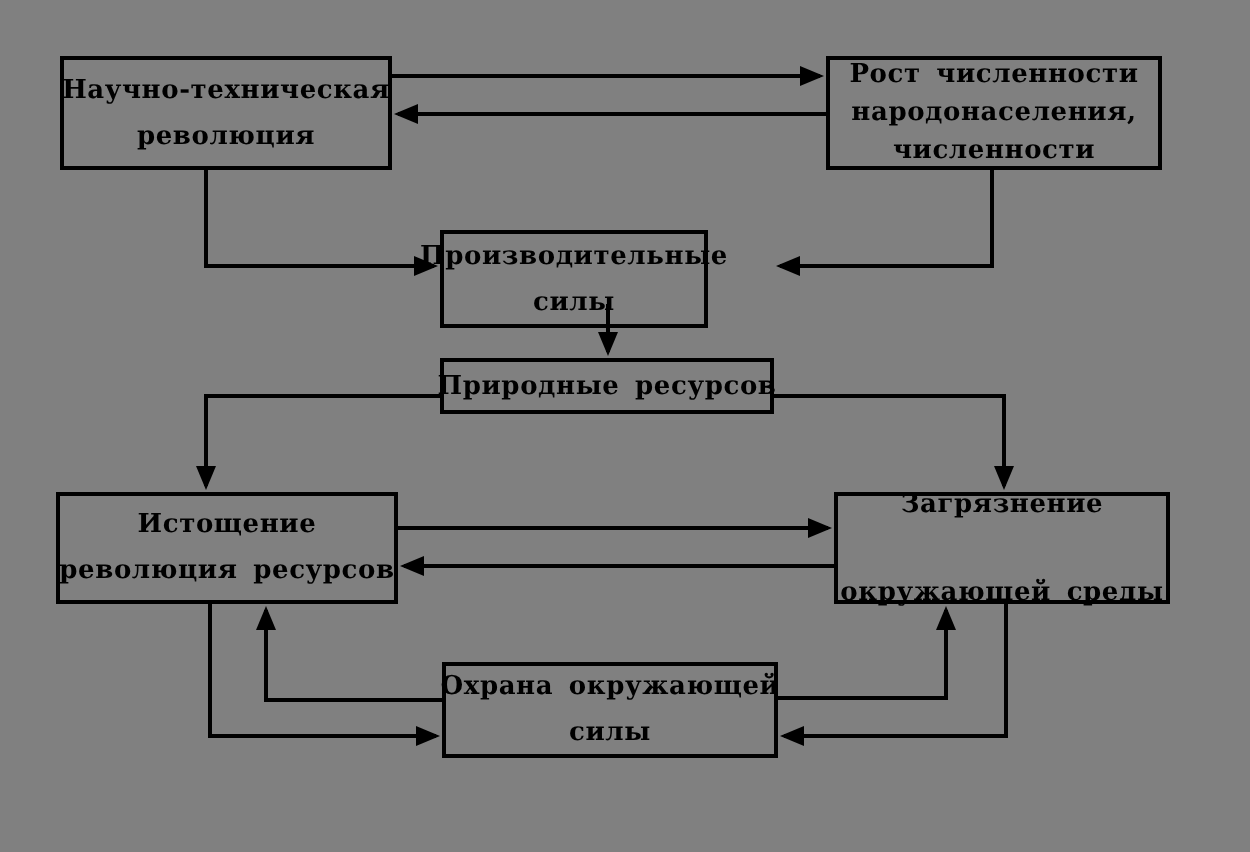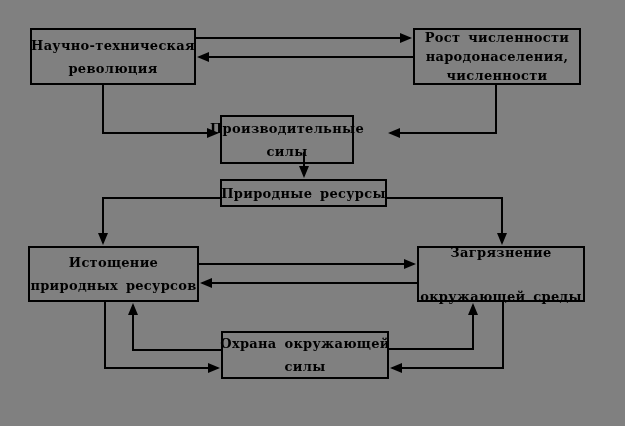--- a/index.html
+++ b/index.html
@@ -85,25 +85,25 @@
       <div class="node lines-3" style="left: 413px; top: 28px; width: 168px; height: 57px; text-align: right;">
         <div class="line">Рост численности</div>
         <div class="line">народонаселения,</div>
         <div class="line">численности</div>
       </div>
       <div class="node" style="left: 220px; top: 103px; width: 134px; height: 49px; margin-top: 12px;">
         <div class="line">Производительные</div>
         <div class="line">силы</div>
       </div>
       <div class="node" style="left: 220px; top: 179px; width: 167px; height: 28px;">
-        <div class="line">Природные ресурсы</div>
+        <div class="line">Природные ресурсов</div>
       </div>
       <div class="node" style="left: 28px; top: 246px; width: 171px; height: 56px;">
         <div class="line">Истощение</div>
-        <div class="line">природных ресурсов</div>
+        <div class="line">революция ресурсов</div>
       </div>
       <div class="node" style="left: 417px; top: 246px; width: 168px; height: 56px; gap: 21px;">
         <div class="line">Загрязнение</div>
         <div class="line">окружающей среды</div>
       </div>
       <div class="node" style="left: 221px; top: 331px; width: 168px; height: 48px; justify-content: center;">
         <div class="line">Охрана окружающей</div>
         <div class="line">силы</div>
       </div>
     </div>

